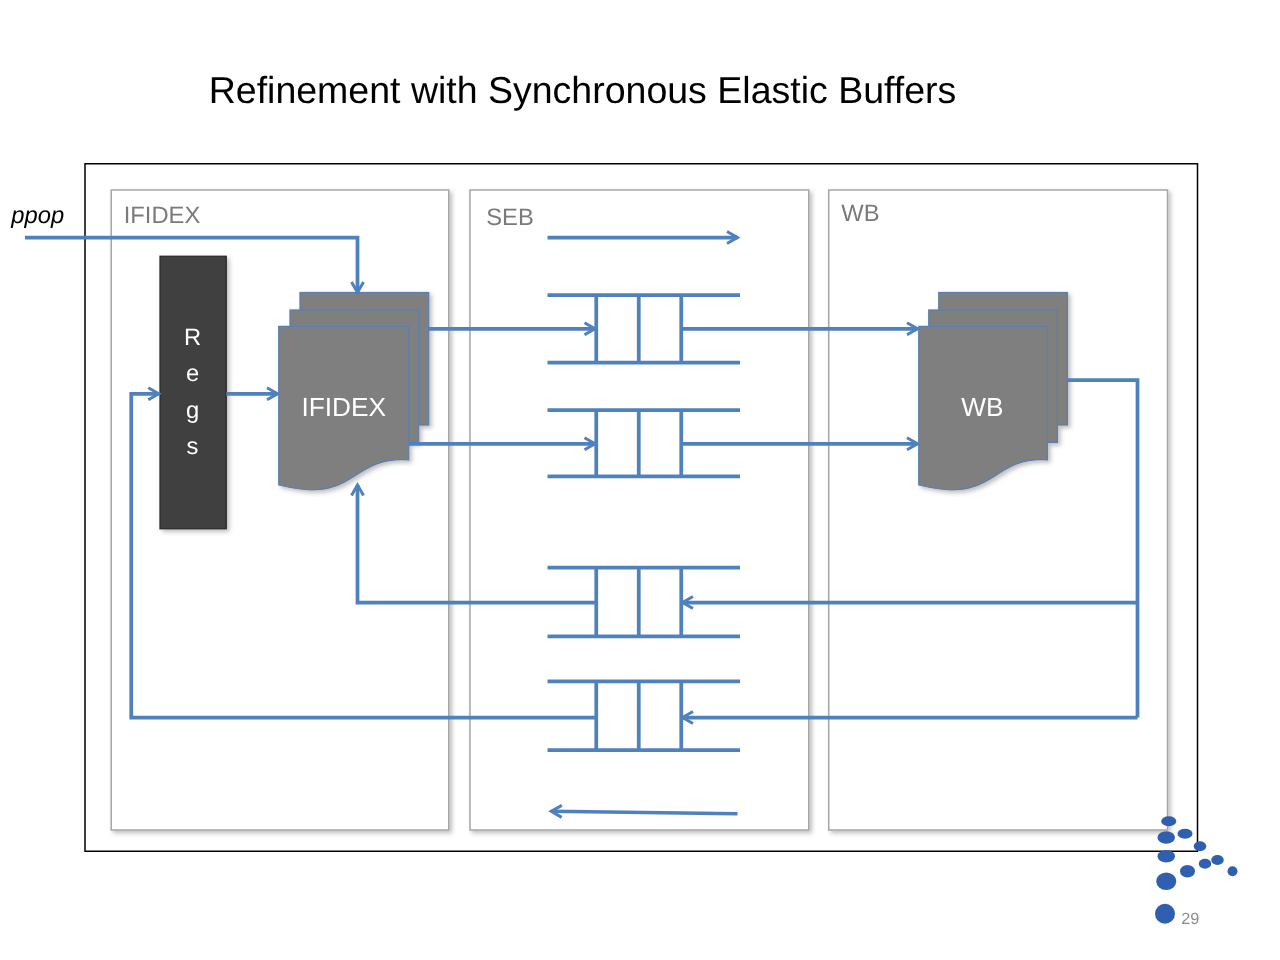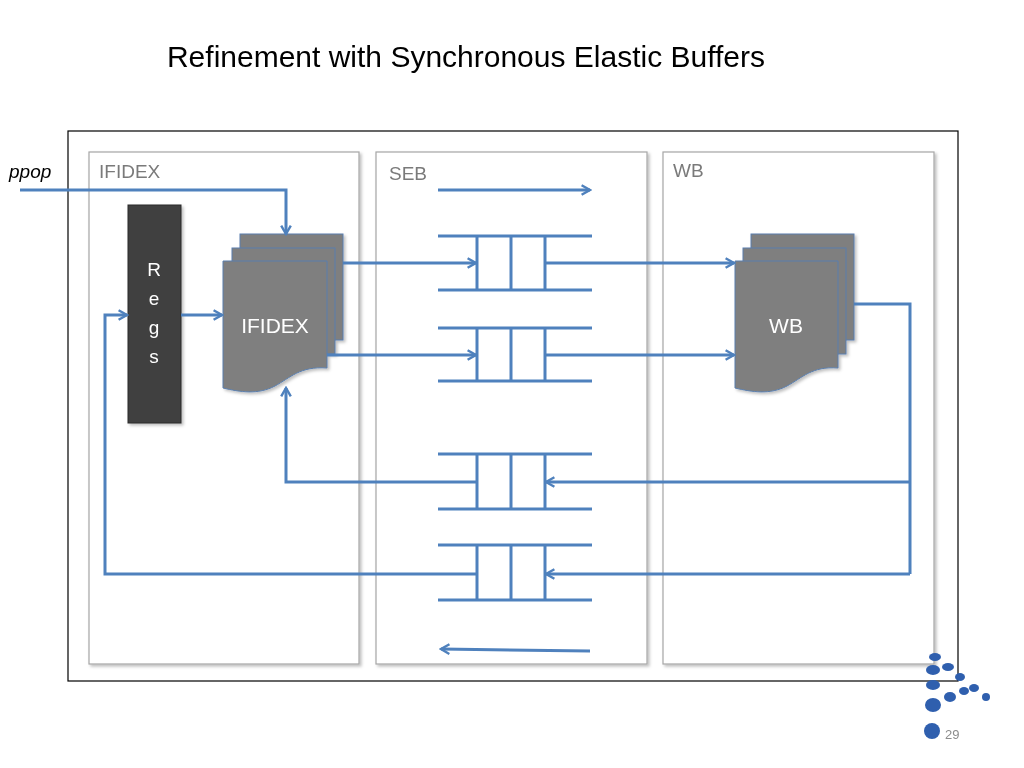--- a/index.html
+++ b/index.html
@@ -1,18 +1,18 @@
 <!DOCTYPE html>
 <html><head>
 <meta charset="utf-8">
 <style>
   html, body { margin: 0; padding: 0; background: #ffffff; }
   body { width: 1024px; height: 768px; position: relative; overflow: hidden;
          font-family: "Liberation Sans", "DejaVu Sans", sans-serif; }
-  .title { position: absolute; left: 0; top: 40px; width: 932px; text-align: center;
+  .title { position: absolute; left: 0; top: 56px; width: 932px; text-align: center;
            font-size: 30px; color: #000; }
   svg.diagram { position: absolute; left: 0; top: 0; }
   .lbl-ext { font-family: "Liberation Sans", sans-serif; font-style: italic; font-size: 19px; fill: #000; }
   .lbl-panel { font-family: "Liberation Sans", sans-serif; font-size: 19px; fill: #7a7a7a; }
   .lbl-block { font-family: "Liberation Sans", sans-serif; font-size: 21px; fill: #ffffff; }
   .lbl-regs { font-family: "Liberation Sans", sans-serif; font-size: 19px; fill: #ffffff; }
   .lbl-page { font-family: "Liberation Sans", sans-serif; font-size: 13px; fill: #8c8c8c; }
   .wire { stroke: #4f81bd; stroke-width: 3; fill: none; }
 </style>
 </head>

